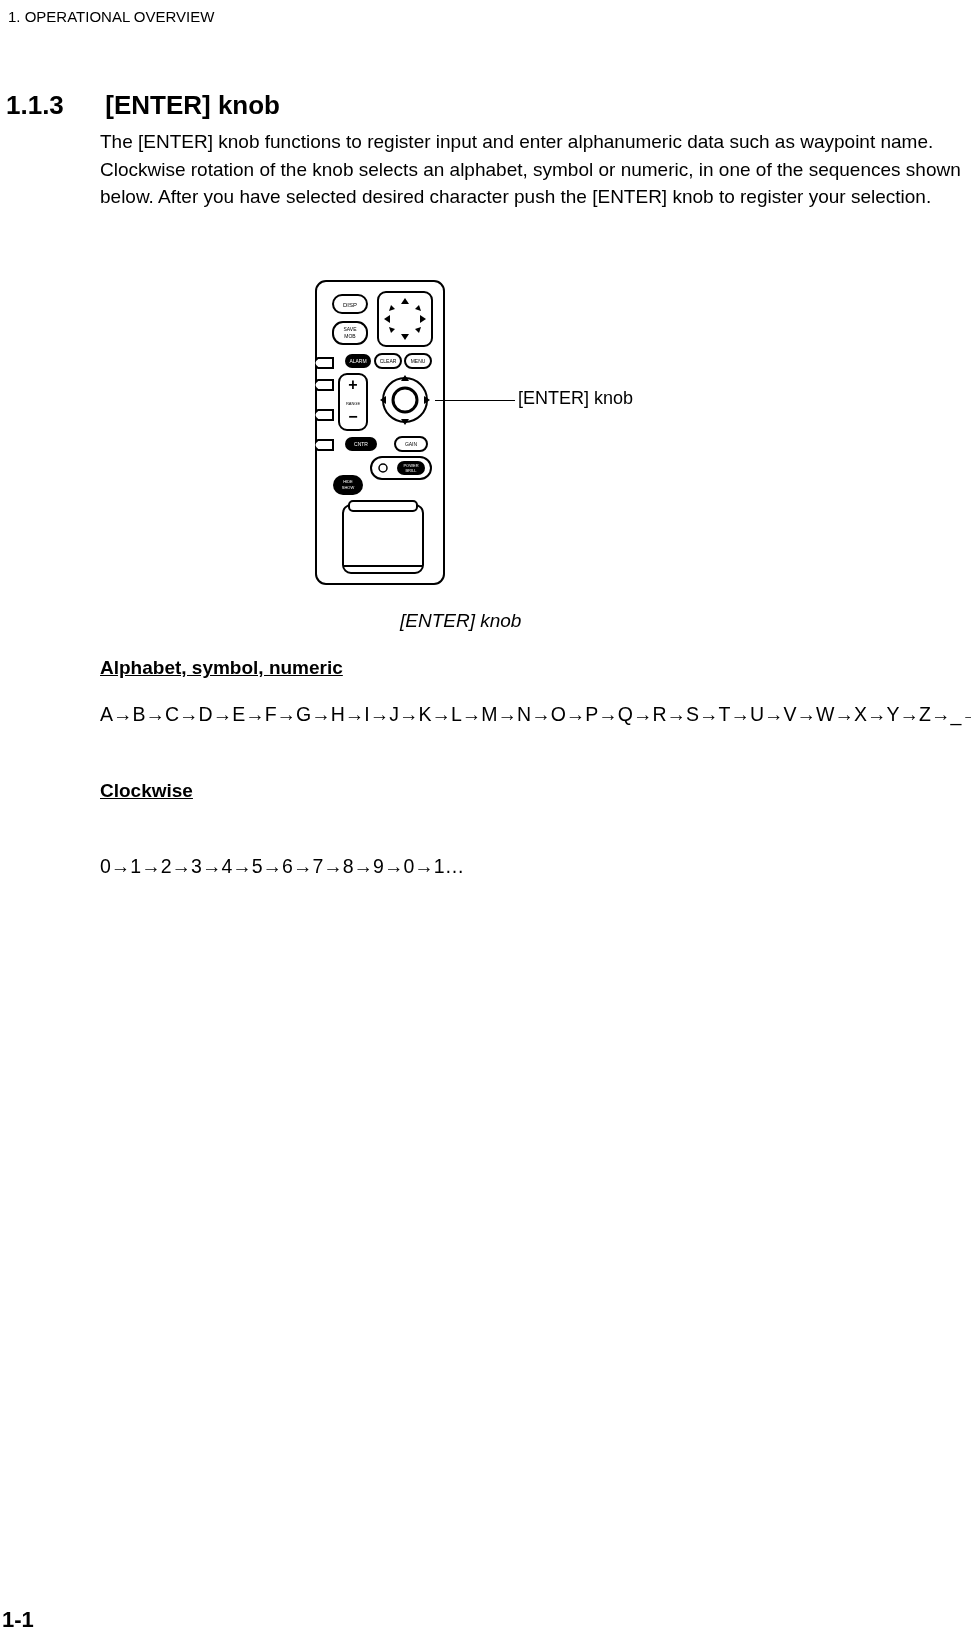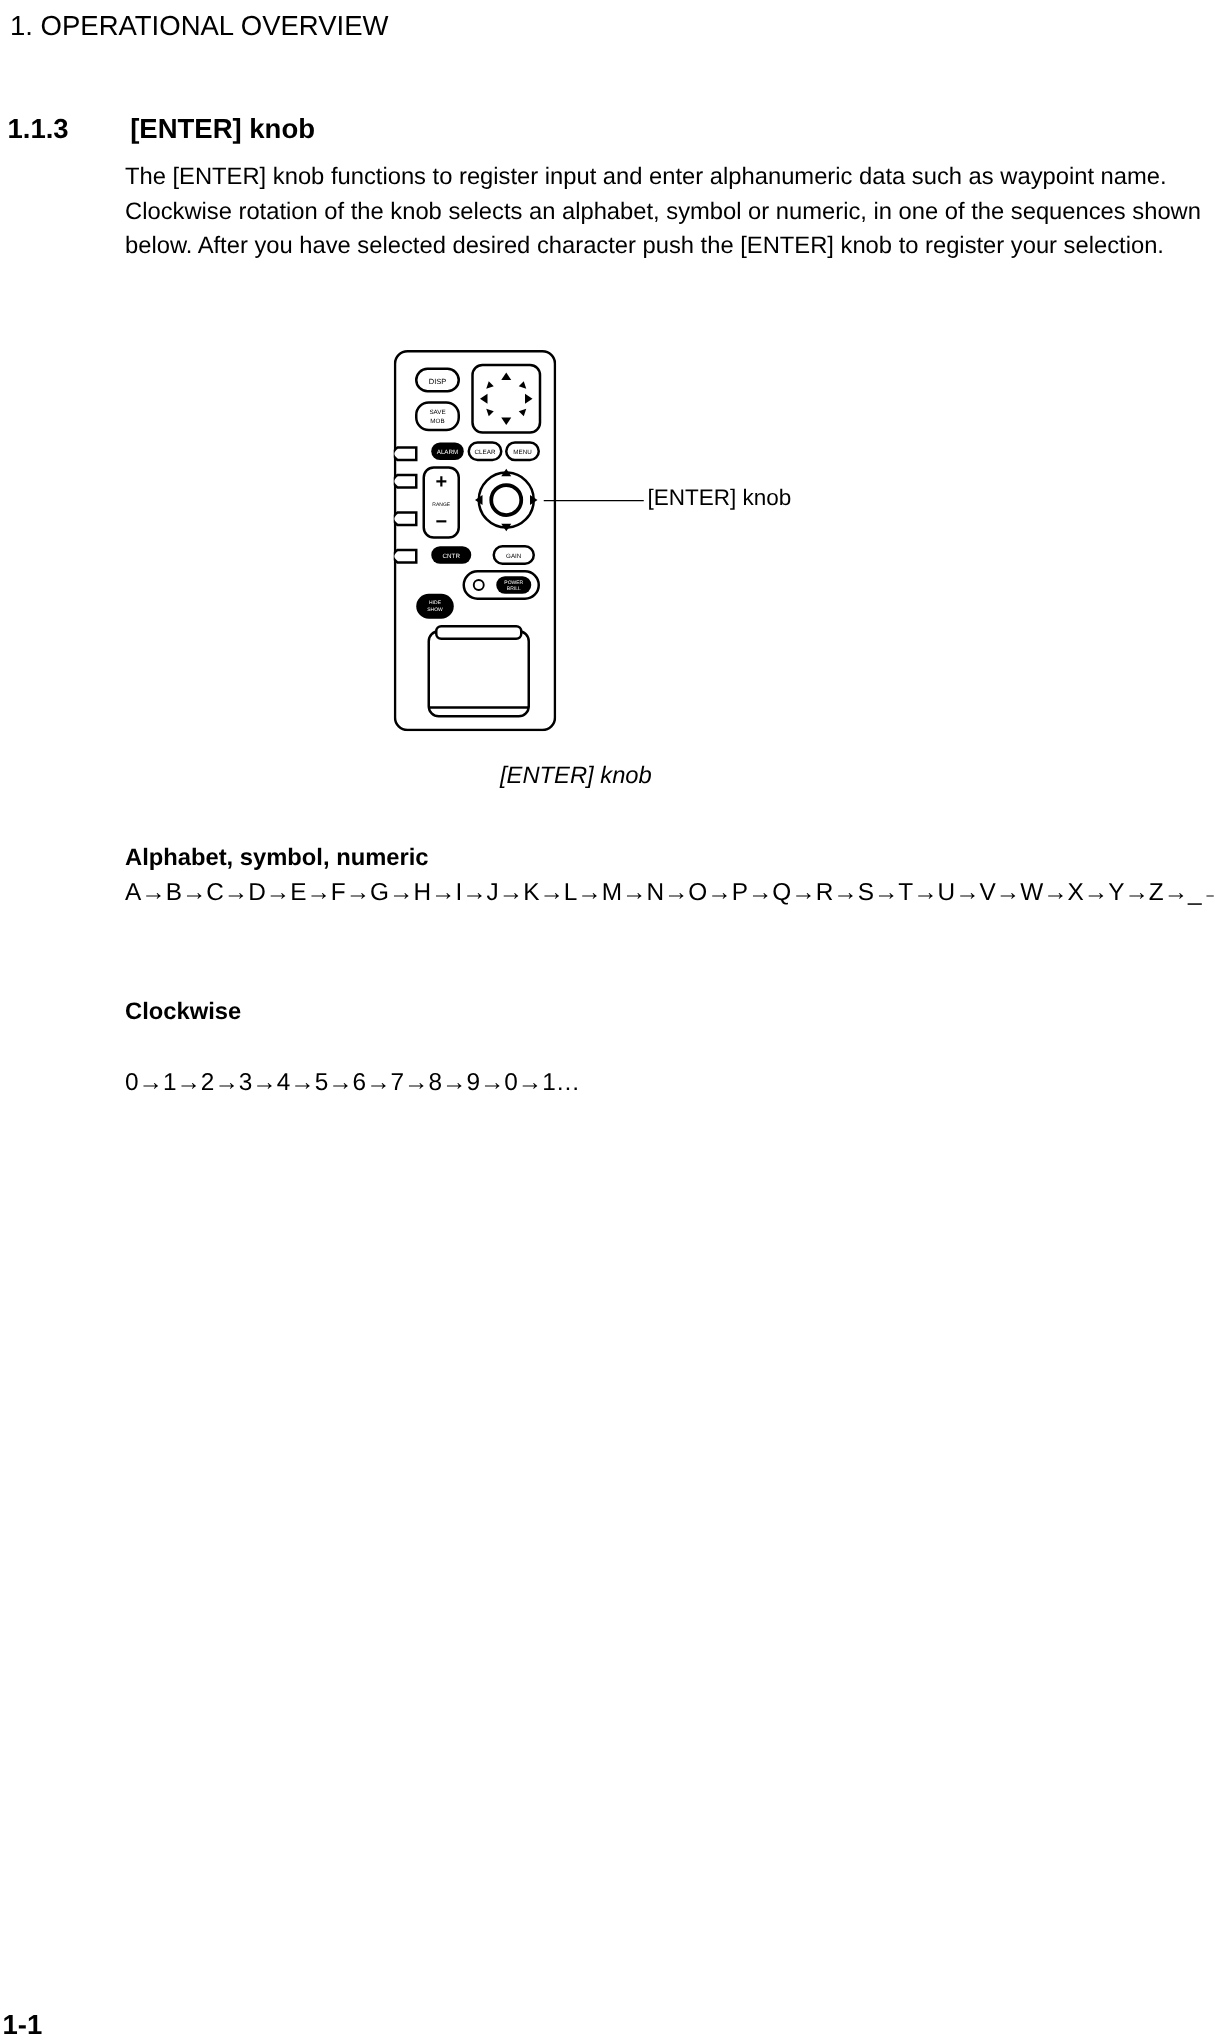--- a/index.html
+++ b/index.html
@@ -13,28 +13,28 @@
       color: #000000;
       width: 971px;
       height: 1633px;
       position: relative;
       padding: 0;
     }
     .page-header {
       position: absolute;
       top: 8px;
       left: 8px;
-      font-size: 22px;
+      font-size: 15px;
       text-align: right;
     }
     .section-heading {
       position: absolute;
       top: 90px;
       left: 6px;
-      font-size: 22px;
+      font-size: 26px;
       font-weight: bold;
     }
     .section-number {
       display: inline-block;
       width: 92px;
     }
     .body-paragraph {
       position: absolute;
       top: 128px;
       left: 100px;
@@ -71,23 +71,23 @@
     .figure-caption {
       position: absolute;
       top: 610px;
       left: 400px;
       font-style: italic;
       font-size: 19px;
     }
     .subheading {
       font-size: 19px;
       font-weight: bold;
+      text-decoration: underline;
       position: absolute;
       left: 100px;
-      margin-top: 19px;
     }
     .subheading-1 {
       top: 657px;
     }
     .sequence-text {
       position: absolute;
       left: 100px;
       font-size: 19.5px;
       line-height: 1.45;
       width: 870px;

